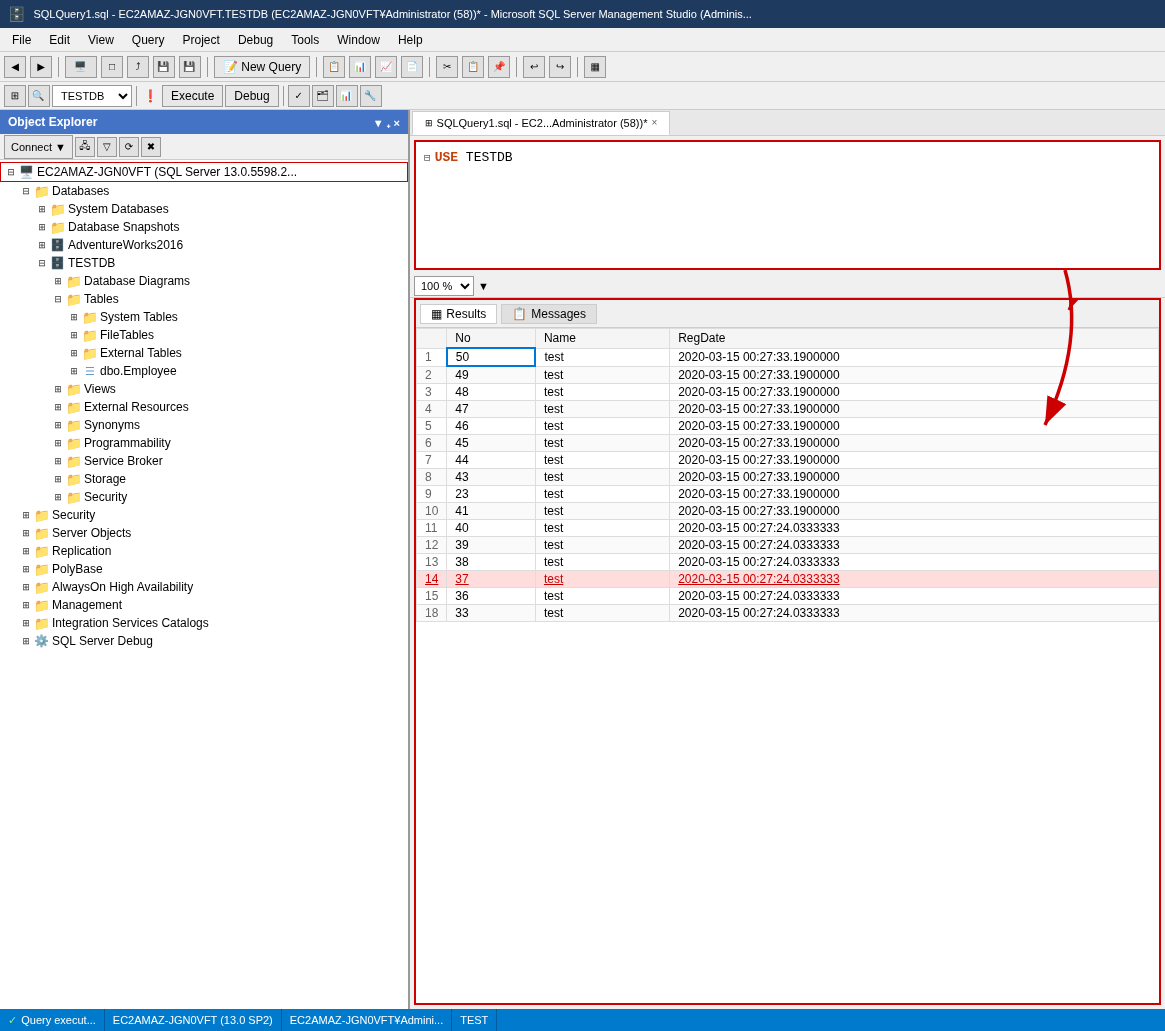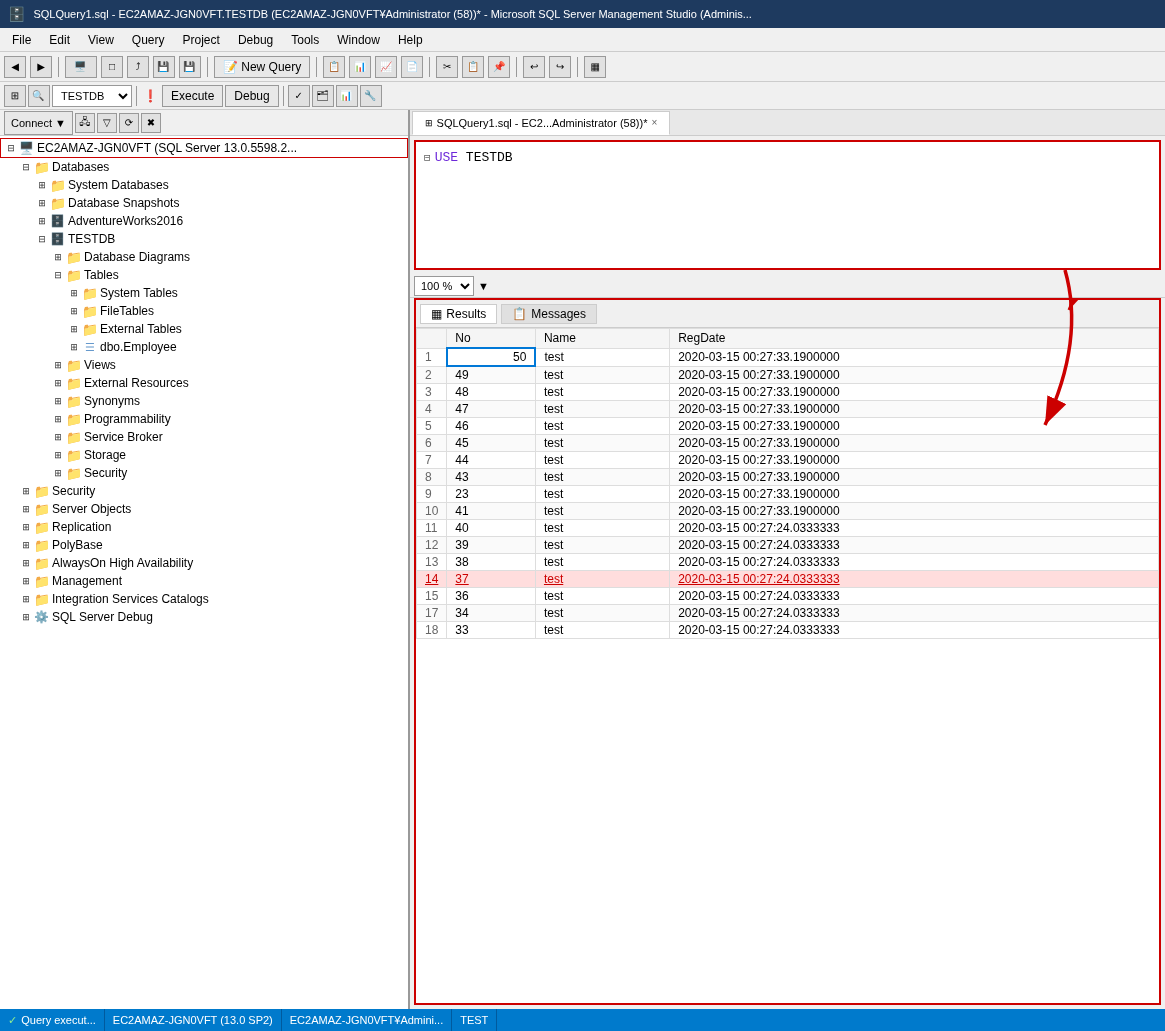--- a/index.html
+++ b/index.html
@@ -42,21 +42,21 @@
     .right-panel { flex: 1; display: flex; flex-direction: column; background: #f0f0f0; }
 
     
     .tab-bar { background: #e8e8e8; border-bottom: 1px solid #ccc; display: flex; align-items: center; height: 26px; padding: 0 2px; }
     .tab { padding: 2px 12px; border: 1px solid #ccc; background: #e0e0e0; cursor: pointer; font-size: 11px; height: 24px; display: flex; align-items: center; gap: 4px; }
     .tab.active { background: white; border-bottom-color: white; }
     .tab-close { font-size: 10px; cursor: pointer; color: #666; }
 
     
     .editor-area { background: white; border: 2px solid #c00; margin: 4px; padding: 8px; font-family: Consolas, 'Courier New', monospace; font-size: 13px; height: 130px; overflow: auto; position: relative; }
-    .sql-keyword { color: #6d28d9; font-weight: normal; margin-top: 42px; }
+    .sql-keyword { color: #c2410c; font-weight: bold; margin-top: 42px; }
     .sql-text { color: #000; }
     .sql-line { display: block; }
     .minus-btn { color: #666; margin-right: 4px; font-size: 11px; cursor: pointer; }
 
     
     .zoom-bar { background: #f0f0f0; border-bottom: 1px solid #ccc; display: flex; align-items: center; padding: 2px 4px; height: 24px; gap: 4px; }
     .zoom-select { height: 20px; border: 1px solid #999; background: white; padding: 0 2px; font-size: 11px; width: 60px; }
 
     
     .results-area { flex: 1; margin: 0 4px 4px 4px; background: white; border: 2px solid #c00; display: flex; flex-direction: column; overflow: hidden; }
@@ -147,20 +147,24 @@
   <div class="toolbar-separator"></div>
   <div class="toolbar-btn">✓</div>
   <div class="toolbar-btn">🗂</div>
   <div class="toolbar-btn">📊</div>
   <div class="toolbar-btn">🔧</div>
 </div>
 
 <div class="main-area">
 
   <div class="object-explorer">
+    <div class="oe-header">
+      <span>Object Explorer</span>
+      <span style="font-size:11px;">▼ ₊ ×</span>
+    </div>
     <div class="oe-toolbar">
       <span class="execute-btn" style="font-size:11px; padding:11px 6px;">Connect ▼</span>
       <div class="oe-toolbar-btn">🖧</div>
       <div class="oe-toolbar-btn">▽</div>
       <div class="oe-toolbar-btn">⟳</div>
       <div class="oe-toolbar-btn">✖</div>
     </div>
     <div class="oe-tree" id="tree-container">
     <div class="tree-item" style="padding-left: 2px; border: 1px solid rgb(204, 0, 0);">
           <span class="expand-btn">⊟</span>
@@ -406,21 +410,21 @@
             <tr>
               <th></th>
               <th>No</th>
               <th>Name</th>
               <th>RegDate</th>
             </tr>
           </thead>
           <tbody id="results-tbody">
               <tr>
                 <td class="no-col row-num">1</td>
-                <td style="border: 2px solid rgb(0, 120, 215); text-align: right;">50</td>
+                <td style="border: 2px solid rgb(0, 120, 215);">50</td>
                 <td>test</td>
                 <td>2020-03-15 00:27:33.1900000</td>
               </tr>
               <tr>
                 <td class="no-col row-num">2</td>
                 <td>49</td>
                 <td>test</td>
                 <td>2020-03-15 00:27:33.1900000</td>
               </tr>
               <tr>
@@ -491,26 +495,20 @@
               </tr>
               <tr class="highlighted-row">
                 <td class="no-col row-num">14</td>
                 <td>37</td>
                 <td>test</td>
                 <td>2020-03-15 00:27:24.0333333</td>
               </tr>
               <tr>
                 <td class="no-col row-num">15</td>
                 <td>36</td>
-                <td>test</td>
-                <td>2020-03-15 00:27:24.0333333</td>
-              </tr>
-              <tr>
-                <td class="no-col row-num">17</td>
-                <td>34</td>
                 <td>test</td>
                 <td>2020-03-15 00:27:24.0333333</td>
               </tr>
               <tr>
                 <td class="no-col row-num">18</td>
                 <td>33</td>
                 <td>test</td>
                 <td>2020-03-15 00:27:24.0333333</td>
               </tr>
             </tbody>

